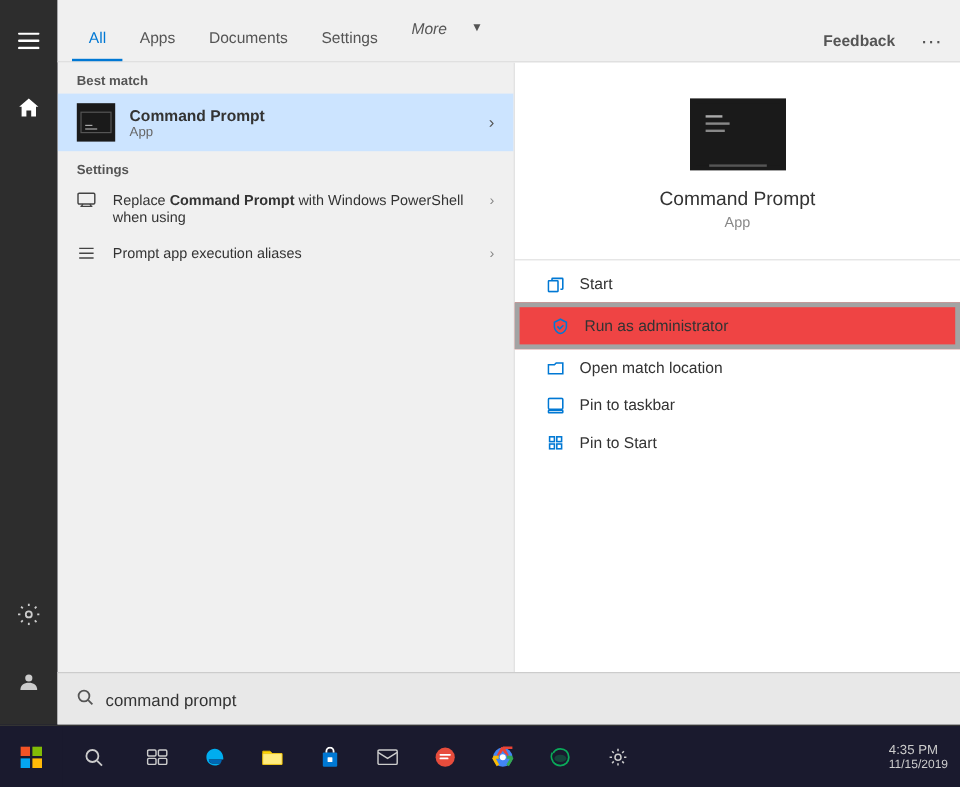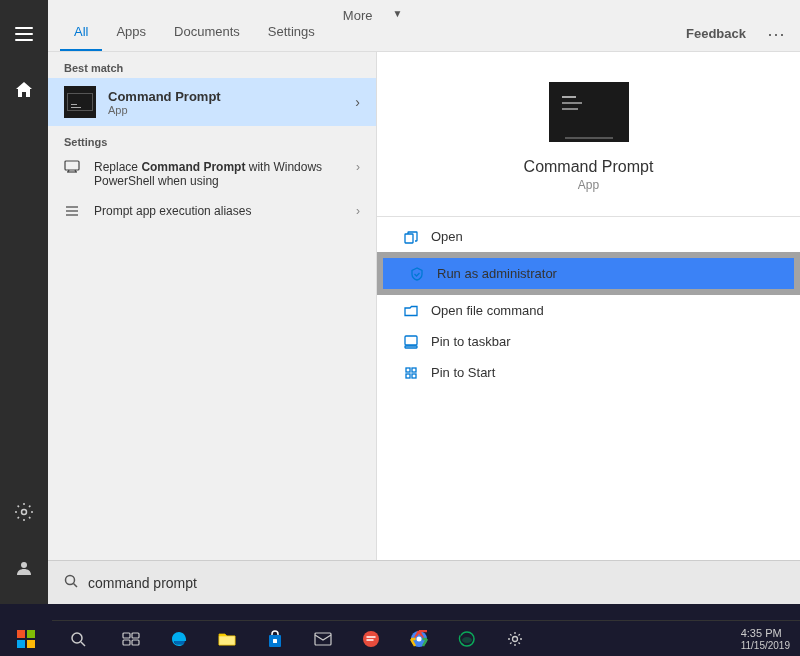--- a/index.html
+++ b/index.html
@@ -1,20 +1,20 @@
 <!DOCTYPE html>
 <html><head>
   <meta charset="utf-8">
   <style>
     * { margin: 0; padding: 0; box-sizing: border-box; }
     body { width: 800px; height: 656px; font-family: 'Segoe UI', Arial, sans-serif; overflow: hidden; background: #1a1a2e; }
 
     
     .taskbar {
-      position: absolute; bottom: 0; left: 0; right: 0; height: 36px;
+      position: absolute; bottom: 0; left: 0; right: 0; height: 52px;
       background: #1a1a2e; display: flex; align-items: center;
       border-top: 1px solid #333;
     }
     .taskbar-start {
       width: 52px; height: 52px; display: flex; align-items: center; justify-content: center;
       background: #1a1a2e; cursor: pointer;
     }
     .taskbar-search {
       width: 52px; height: 52px; display: flex; align-items: center; justify-content: center; cursor: pointer;
     }
@@ -51,39 +51,39 @@
     .tab-bar {
       display: flex; align-items: flex-end; background: #f0f0f0;
       padding: 0 12px; border-bottom: 1px solid #ddd; height: 52px;
       flex-shrink: 0;
     }
     .tab-item {
       padding: 8px 14px; font-size: 13px; cursor: pointer; color: #555;
       border-bottom: 2px solid transparent; height: 100%; display: flex; align-items: flex-end; padding-bottom: 10px;
     }
     .tab-item.active { color: #0078d4; border-bottom: 2px solid #0078d4; font-weight: 500; }
-    .tab-more { display: flex; align-items: flex-start; gap: 17px; }
+    .tab-more { display: flex; align-items: center; gap: 17px; font-style: italic; }
     .feedback-btn {
       margin-left: auto; padding: 8px 14px; font-size: 13px; color: #555; cursor: pointer;
       display: flex; align-items: flex-end; padding-bottom: 10px; font-weight: bold;
     }
     .more-dots {
       width: 24px; height: 24px; display: flex; align-items: center; justify-content: center;
       cursor: pointer; margin-left: 4px; color: #555; font-size: 18px; padding-bottom: 10px;
       align-self: flex-end;
     }
 
     
     .content-area {
       display: flex; flex: 1; overflow: hidden;
     }
 
     
     .left-panel {
-      width: 328px; background: #f0f0f0; display: flex; flex-direction: column; overflow-y: auto;
+      width: 380px; background: #f0f0f0; display: flex; flex-direction: column; overflow-y: auto;
     }
     .section-label {
       padding: 10px 16px 4px; font-size: 11px; font-weight: 600; color: #555; text-transform: none;
     }
     .result-item {
       display: flex; align-items: center; padding: 8px 16px; cursor: pointer; position: relative;
     }
     .result-item.selected { background: #cce4ff; }
     .result-icon {
       width: 32px; height: 32px; background: #1a1a1a; margin-right: 12px;
@@ -118,21 +118,21 @@
     }
     .app-title { font-size: 16px; font-weight: 400; color: #333; margin-bottom: 2px; }
     .app-subtitle { font-size: 12px; color: #888; margin-bottom: 20px; }
 
     .action-divider { width: 100%; height: 1px; background: #e0e0e0; margin: 4px 0; }
 
     .action-item {
       display: flex; align-items: center; padding: 8px 24px; cursor: pointer; width: 100%;
     }
     .action-item.highlighted {
-      border: 6px solid #a3a3a3; background: #3b82f6;
+      border: 4px solid #a3a3a3; background: #ef4444;
     }
     .action-icon { margin-right: 10px; color: #0078d4; font-size: 14px; width: 20px; display: flex; align-items: center; justify-content: center; }
     .action-text { font-size: 13px; color: #333; }
 
     
     .search-bar {
       position: absolute; left: 48px; bottom: 52px; right: 0; height: 44px;
       background: #e8e8e8; display: flex; align-items: center; padding: 0 16px;
       border-top: 1px solid #ccc;
     }
@@ -251,40 +251,40 @@
 
       <div class="action-divider"></div>
 
       <div class="action-item">
         <div class="action-icon">
           <svg width="14" height="14" viewBox="0 0 14 14" fill="none" stroke="#0078d4" stroke-width="1.3">
             <rect x="1" y="4" width="8" height="9" rx="0.5"></rect>
             <path d="M4 4V2.5A0.5 0.5 0 014.5 2h8a0.5 0.5 0 01.5.5v8a0.5 0.5 0 01-.5.5H11"></path>
           </svg>
         </div>
-        <div class="action-text">Open</div>
+        <div class="action-text">Start</div>
       </div>
 
       <div class="action-item highlighted">
         <div class="action-icon">
           <svg width="14" height="14" viewBox="0 0 14 14" fill="none" stroke="#0078d4" stroke-width="1.3">
             <path d="M7 1L2 3.5v4C2 10 4.5 12.5 7 13c2.5-.5 5-3 5-5.5v-4L7 1z"></path>
             <path d="M4.5 7l2 2 3-3" stroke="#0078d4"></path>
           </svg>
         </div>
         <div class="action-text">Run as administrator</div>
       </div>
 
       <div class="action-item">
         <div class="action-icon">
           <svg width="14" height="12" viewBox="0 0 14 12" fill="none" stroke="#0078d4" stroke-width="1.3">
             <path d="M1 3h5l1.5-1.5H13v9H1z"></path>
           </svg>
         </div>
-        <div class="action-text">Open file command</div>
+        <div class="action-text">Open match location</div>
       </div>
 
       <div class="action-item">
         <div class="action-icon">
           <svg width="14" height="14" viewBox="0 0 14 14" fill="none" stroke="#0078d4" stroke-width="1.3">
             <rect x="1" y="1" width="12" height="9" rx="1"></rect>
             <rect x="1" y="11" width="12" height="2" rx="0.5"></rect>
           </svg>
         </div>
         <div class="action-text">Pin to taskbar</div>

